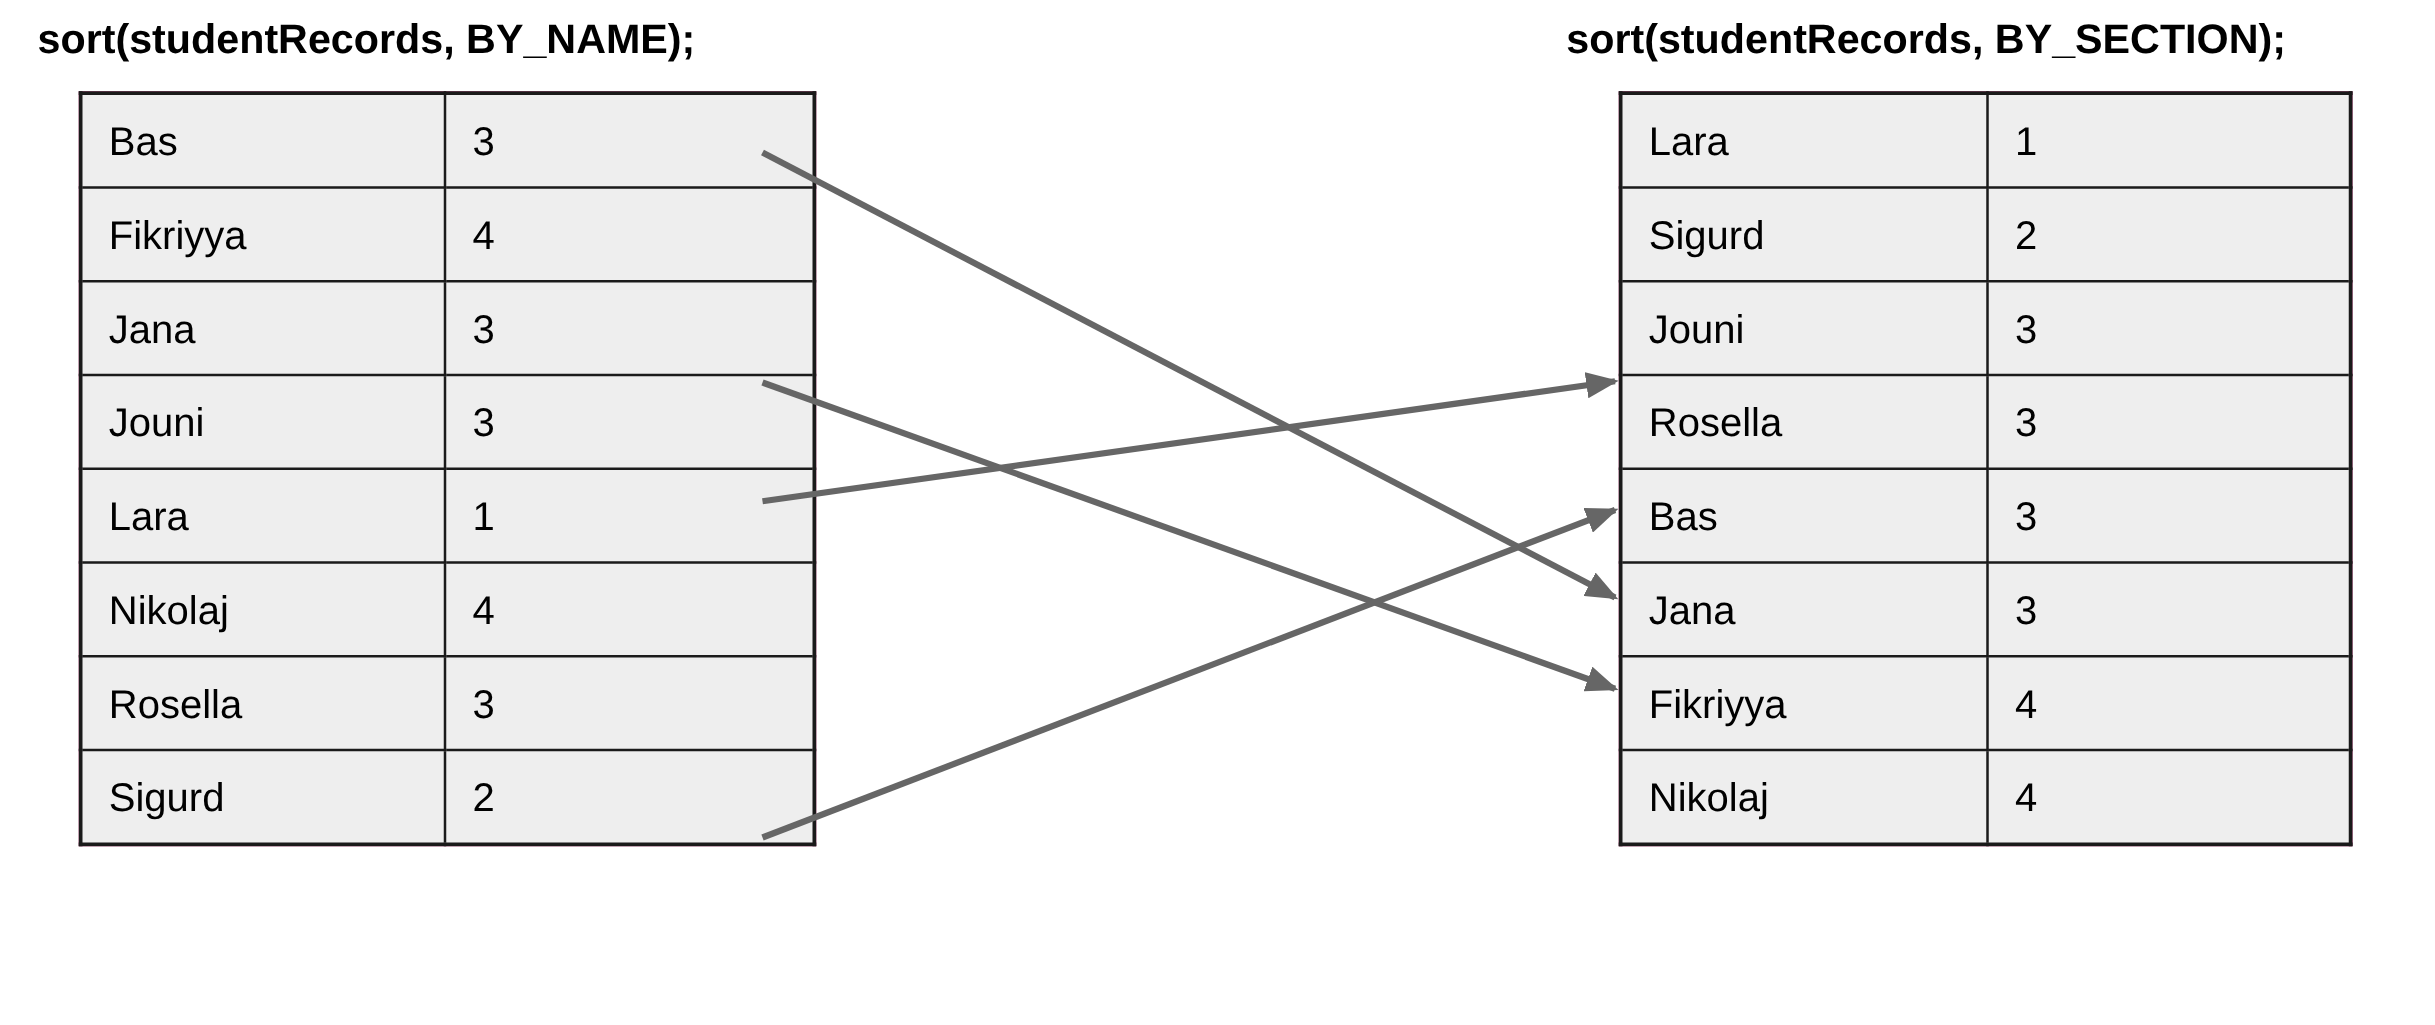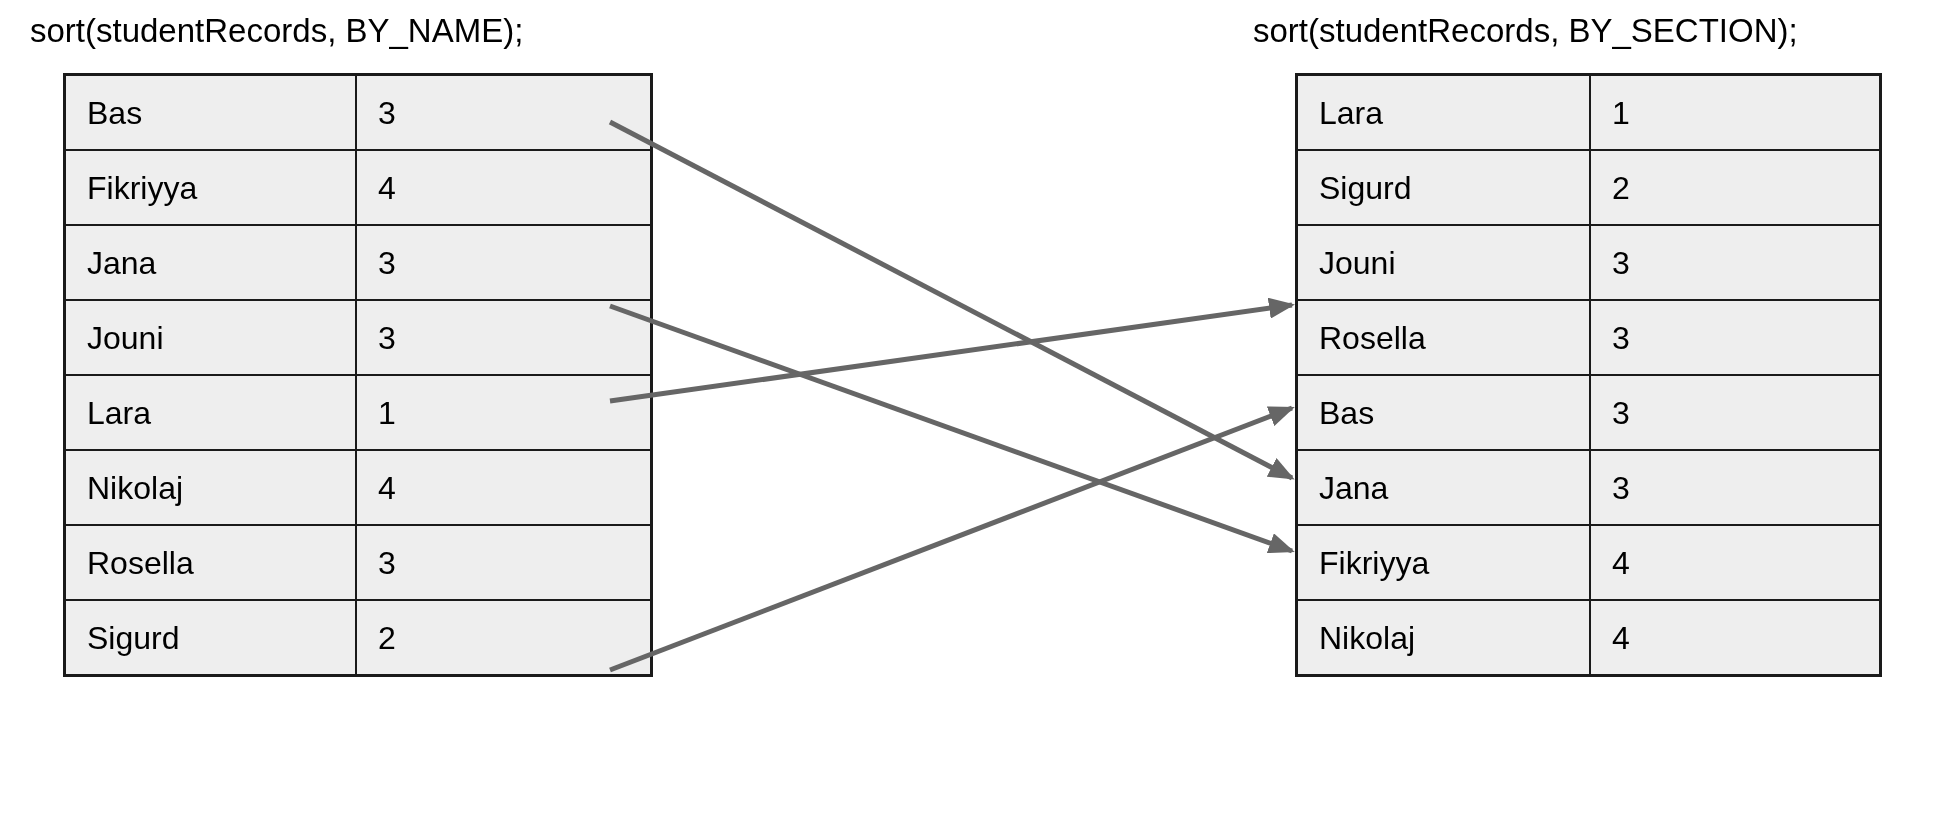--- a/index.html
+++ b/index.html
@@ -21,20 +21,21 @@
     width: 1948px;
     height: 820px;
   }
   .caption {
     position: absolute;
     font-size: 33px;
     line-height: 38px;
     color: #000000;
     white-space: nowrap;
     font-family: "Liberation Sans", sans-serif;
+    font-weight: bold;
   }
   #caption-left  { left: 30px;   top: 12px; }
   #caption-right { left: 1253px; top: 12px; text-align: right; }
 
   .rec-table {
     position: absolute;
     border-collapse: collapse;
     table-layout: fixed;
     background: #ec4899;
     border: 3px solid #1a1a1a;

